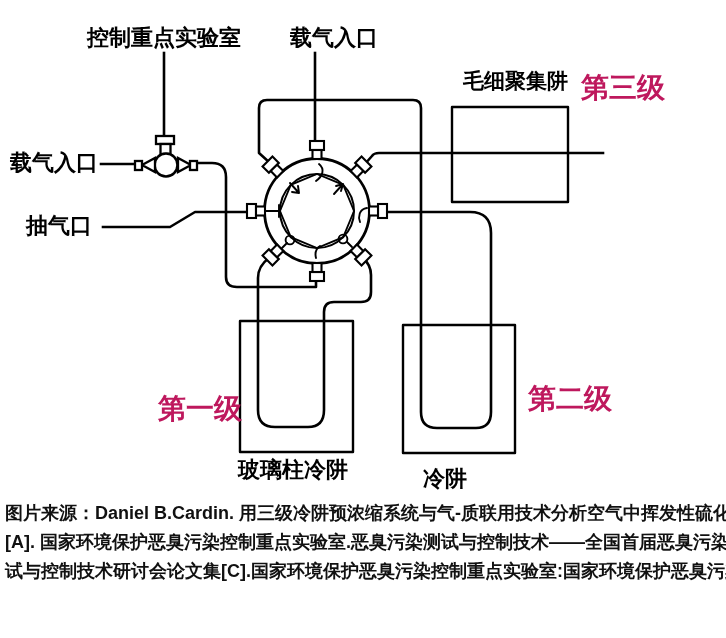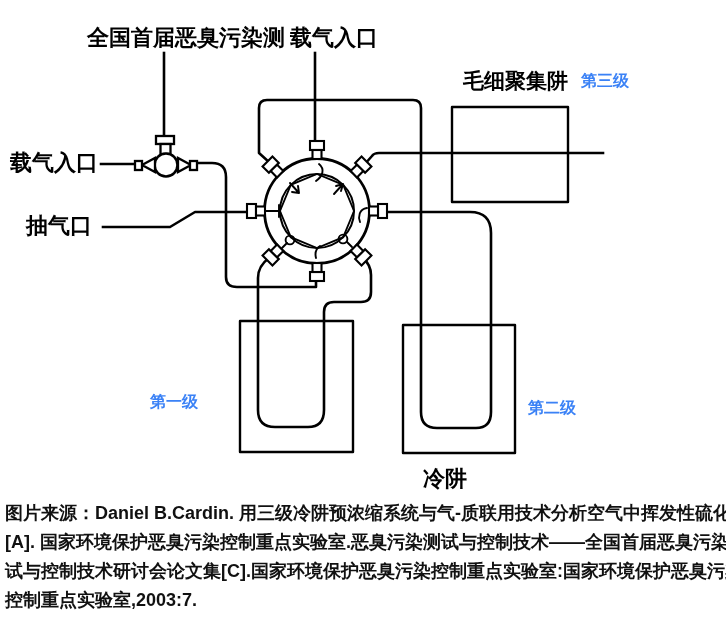--- a/index.html
+++ b/index.html
@@ -13,22 +13,22 @@
   .lbl{
     position:absolute;
     font-weight:bold;
     color:#000000;
     font-size:22px;
     line-height:1.05;
     white-space:nowrap;
     letter-spacing:0px;
   }
   .red{
-    color:#3b82f6;
-    font-size:16px;
+    color:#be185d;
+    font-size:28px;
   }
   .caption{
     position:absolute;
     left:5px;top:499px;width:717px;
     font-weight:bold;
     color:#111111;
     font-size:18px;
     line-height:29px;
     letter-spacing:0px;
   }
@@ -122,40 +122,40 @@
       <rect x="156" y="136" width="18" height="8"></rect>
       <rect x="160.5" y="144" width="10" height="10"></rect>
       <circle cx="166" cy="165" r="11.5" stroke-width="2.6"></circle>
       <polygon points="155,158 155,172 142,165"></polygon>
       <rect x="135" y="161" width="7" height="9"></rect>
       <polygon points="178,158 178,172 191,165"></polygon>
       <rect x="190" y="161" width="7" height="9"></rect>
     </g>
   </svg>
 
-  <div class="lbl" style="left:87px;top:26px;">全国首届恶臭污染测</div>
+  <div class="lbl" style="left:87px;top:26px;">控制重点实验室</div>
 
   <div class="lbl" style="left:290px;top:26px;">载气入口</div>
 
   <div class="lbl" style="left:463px;top:70px;font-size:21px;">毛细聚集阱</div>
 
   <div class="lbl red" style="left:581px;top:73px;">第三级</div>
 
 
   <div class="lbl" style="left:10px;top:151px;">载气入口</div>
 
   <div class="lbl" style="left:26px;top:214px;">抽气口</div>
 
-  <div class="lbl red" style="left:150px;top:394px;">第一级</div>
+  <div class="lbl red" style="left:158px;top:394px;">第一级</div>
 
-  <div class="lbl red" style="left:528px;top:400px;">第二级</div>
+  <div class="lbl red" style="left:528px;top:384px;">第二级</div>
 
+  <div class="lbl" style="left:238px;top:458px;">玻璃柱冷阱</div>
 
   <div class="lbl" style="left:423px;top:467px;">冷阱</div>
 
   <div class="caption">
     <div class="cap-line">图片来源：Daniel B.Cardin. 用三级冷阱预浓缩系统与气-质联用技术分析空气中挥发性硫化物</div>
     <div class="cap-line">[A]. 国家环境保护恶臭污染控制重点实验室.恶臭污染测试与控制技术——全国首届恶臭污染测</div>
     <div class="cap-line">试与控制技术研讨会论文集[C].国家环境保护恶臭污染控制重点实验室:国家环境保护恶臭污染</div>
-    <div class="cap-line">控制重点实验室,2003:7.</div>
   </div>
 
 </div>
 
 </body></html>

